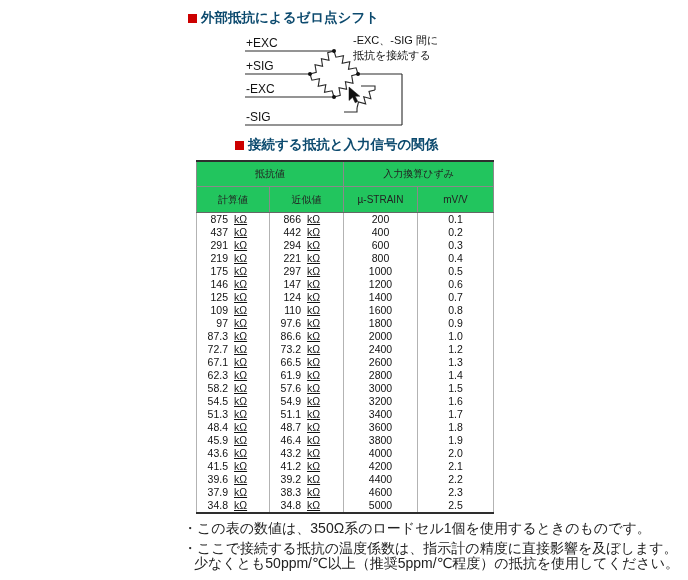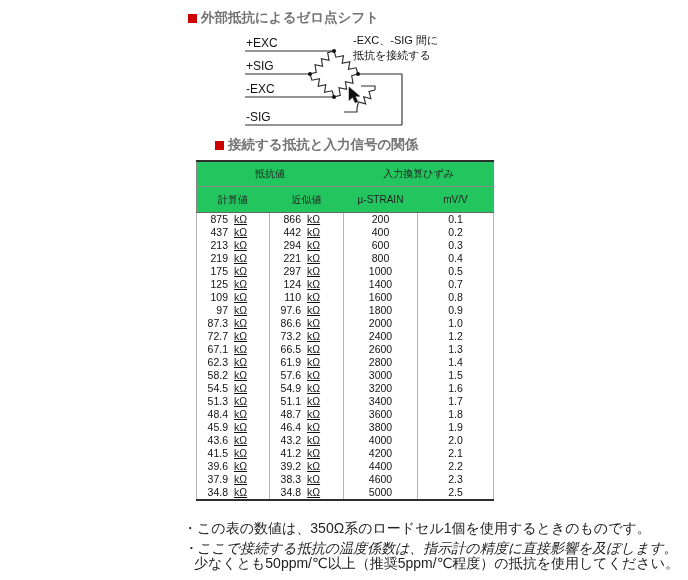--- a/index.html
+++ b/index.html
@@ -3,21 +3,21 @@
 <meta charset="utf-8">
 <style>
   html,body{margin:0;padding:0;background:#ffffff;}
   .page{
     position:relative;width:688px;height:580px;background:#ffffff;
     font-family:"Liberation Sans","DejaVu Sans",sans-serif;color:#1a1a1a;
     overflow:hidden;
   }
   .sec-title{
     position:absolute;display:flex;align-items:center;gap:4px;
-    font-size:13.5px;font-weight:bold;color:#737373;white-space:nowrap;
+    font-size:13.5px;font-weight:bold;color:#0c4a6e;white-space:nowrap;
   }
   .bullet{width:9px;height:9px;flex:0 0 9px;}
   .diagram{position:absolute;left:240px;top:26px;}
   .diagram text{fill:#111;}
   .wlabel{font-size:12px;font-weight:500;font-family:"Liberation Sans","DejaVu Sans",sans-serif;}
   .anno{font-size:11px;font-weight:500;font-family:"Liberation Sans","DejaVu Sans",sans-serif;}
   .wire{stroke:#2a2a2a;stroke-width:1.1;fill:none;}
   .zigline{stroke:#2a2a2a;stroke-width:1.1;fill:none;stroke-linejoin:miter;}
   .node{fill:#111;}
   .cursor-arrow{fill:#111;stroke:#111;stroke-width:0.5;}
@@ -40,21 +40,21 @@
     border-left:1px solid #b3b3b3;border-right:1px solid #b3b3b3;
     white-space:nowrap;overflow:hidden;
   }
   td.res{text-align:left;padding-left:4px;}
   td.res .val{display:inline-block;width:31px;text-align:right;}
   td.res .unit{margin-left:6px;text-decoration:underline;}
   td.ctr{text-align:center;}
 
   .notes{position:absolute;left:183px;top:521px;width:350px;font-size:14px;color:#222;}
   .note-line{line-height:15px;white-space:nowrap;}
-  .note-gap{margin-top:5px;font-style:italic;}
+  .note-gap{margin-top:5px;}
   .note-indent{padding-left:11px;}
 </style>
 </head>
 <body>
 
 <div class="page">
 
   <div class="sec-title" style="left:188px;top:9px;">
     <span class="bullet" style="background: rgb(204, 0, 0);"></span>
     <span>外部抵抗によるゼロ点シフト</span>
@@ -87,21 +87,21 @@
     <circle class="node" cx="358" cy="74" r="2"></circle>
     <circle class="node" cx="334" cy="97" r="2"></circle>
 
     <polyline class="zigline" points="361,86 375,86 375,90"></polyline>
     <polyline class="zigline" points="375.0,90.0 369.0,91.5 370.9,98.7 363.7,96.7 365.7,103.9 358.5,102.0 357.0,108.0"></polyline>
     <polyline class="zigline" points="357,108 357,112 344,112"></polyline>
 
     <polygon class="cursor-arrow" points="349,87 349,100.5 352.6,97.3 355.2,102.8 357.8,101.5 355.2,96.2 359.8,96.2"></polygon>
   </svg>
 
-  <div class="sec-title" style="left:184px;top:136px;padding-left:31px;">
+  <div class="sec-title" style="left:204px;top:136px;padding-left:31px;">
     <span class="bullet" style="background: rgb(204, 0, 0);"></span>
     <span>接続する抵抗と入力信号の関係</span>
   </div>
 
   <div class="tablewrap">
     <table class="res-table">
       <colgroup>
         <col style="width:73px">
           <col style="width:74px">
           <col style="width:74px">
@@ -126,38 +126,44 @@
             <td class="ctr">200</td>
             <td class="ctr">0.1</td>
           </tr>
           <tr>
             <td class="res"><span class="val">437</span><span class="unit">kΩ</span></td>
             <td class="res"><span class="val">442</span><span class="unit">kΩ</span></td>
             <td class="ctr">400</td>
             <td class="ctr">0.2</td>
           </tr>
           <tr>
-            <td class="res"><span class="val">213</span><span class="unit">kΩ</span></td>
+            <td class="res"><span class="val">291</span><span class="unit">kΩ</span></td>
             <td class="res"><span class="val">294</span><span class="unit">kΩ</span></td>
             <td class="ctr">600</td>
             <td class="ctr">0.3</td>
           </tr>
           <tr>
             <td class="res"><span class="val">219</span><span class="unit">kΩ</span></td>
             <td class="res"><span class="val">221</span><span class="unit">kΩ</span></td>
             <td class="ctr">800</td>
             <td class="ctr">0.4</td>
           </tr>
           <tr>
             <td class="res"><span class="val">175</span><span class="unit">kΩ</span></td>
             <td class="res"><span class="val">297</span><span class="unit">kΩ</span></td>
             <td class="ctr">1000</td>
             <td class="ctr">0.5</td>
           </tr>
           <tr>
+            <td class="res"><span class="val">146</span><span class="unit">kΩ</span></td>
+            <td class="res"><span class="val">147</span><span class="unit">kΩ</span></td>
+            <td class="ctr">1200</td>
+            <td class="ctr">0.6</td>
+          </tr>
+          <tr>
             <td class="res"><span class="val">125</span><span class="unit">kΩ</span></td>
             <td class="res"><span class="val">124</span><span class="unit">kΩ</span></td>
             <td class="ctr">1400</td>
             <td class="ctr">0.7</td>
           </tr>
           <tr>
             <td class="res"><span class="val">109</span><span class="unit">kΩ</span></td>
             <td class="res"><span class="val">110</span><span class="unit">kΩ</span></td>
             <td class="ctr">1600</td>
             <td class="ctr">0.8</td>

